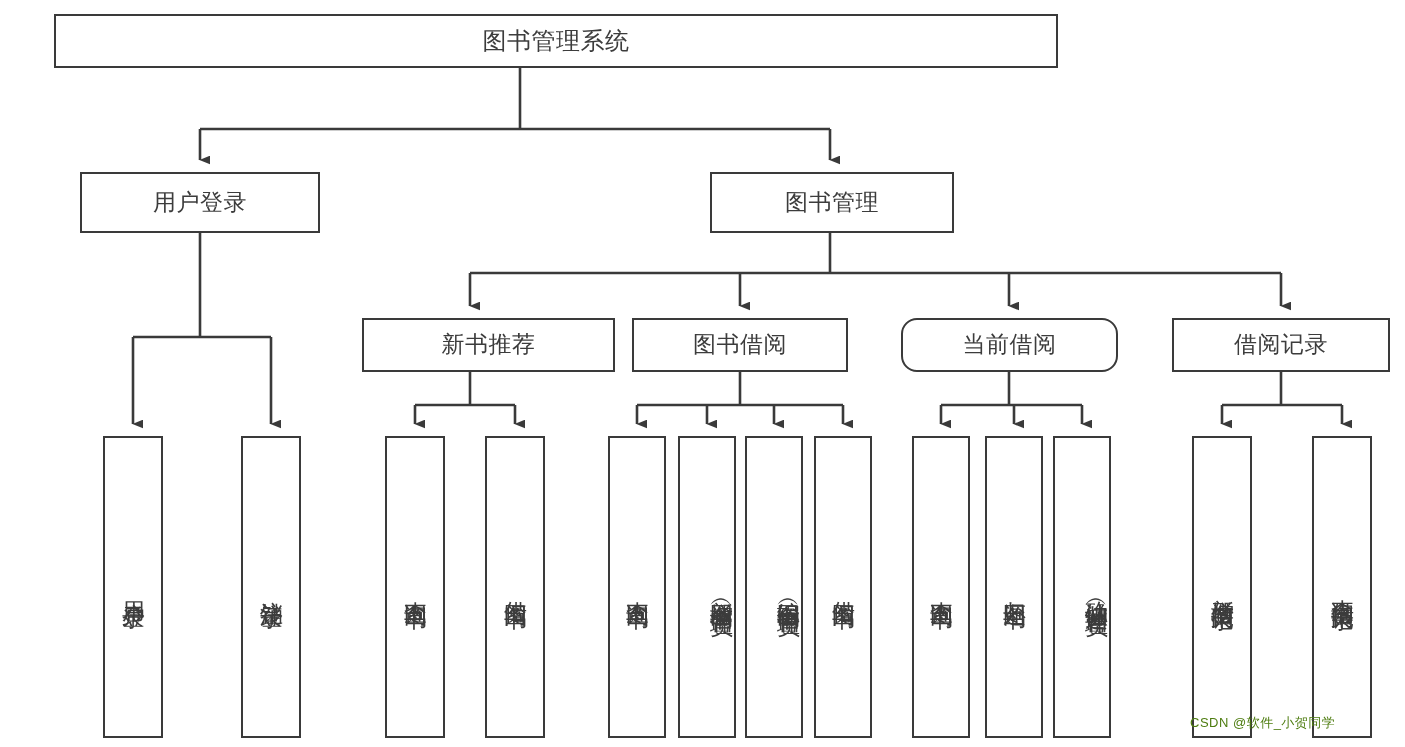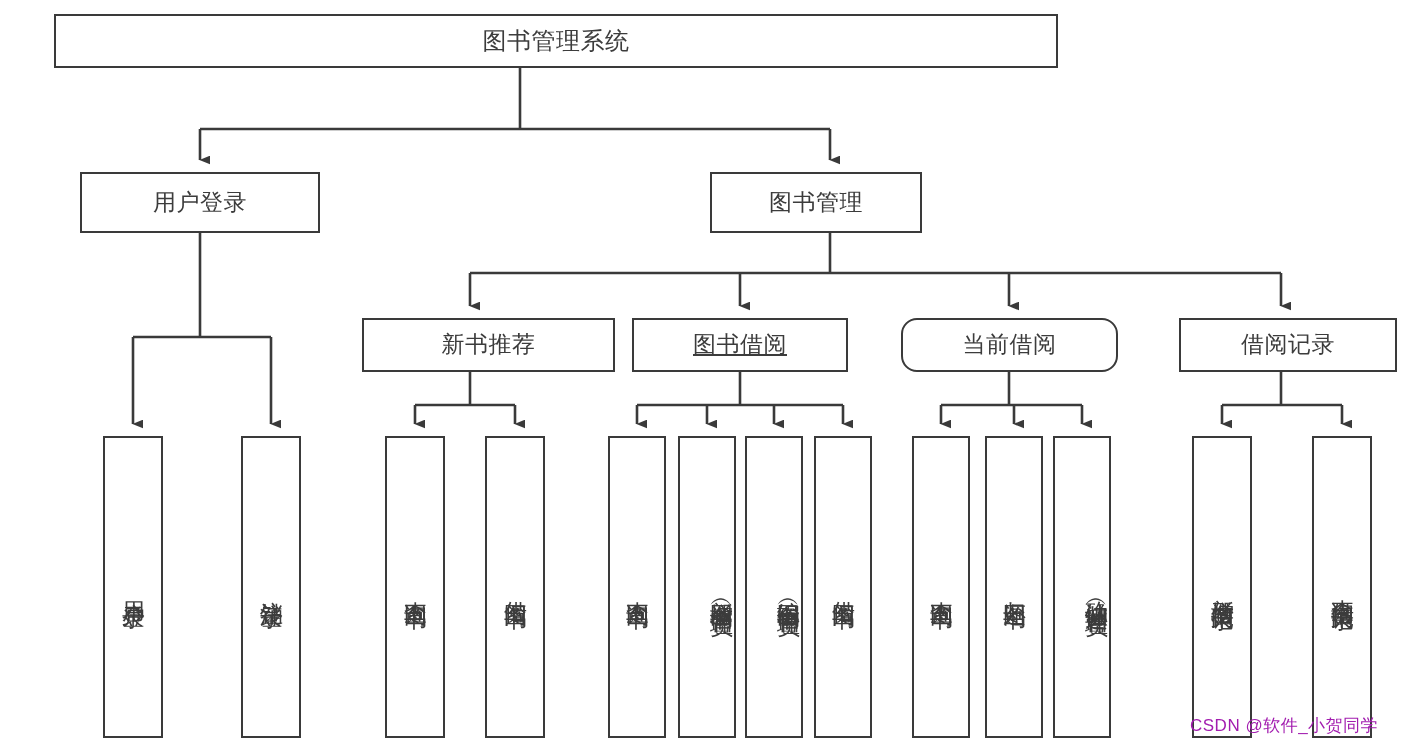--- a/index.html
+++ b/index.html
@@ -51,22 +51,22 @@
   }
   .node.vert.centered {
     align-items: center;
     padding-top: 0;
   }
   .node.root {
     font-size: 24px;
   }
   .watermark {
     position: absolute;
-    color: #a21caf;
-    font-size: 17px;
+    color: #4d7c0f;
+    font-size: 13px;
     white-space: nowrap;
     letter-spacing: 0.5px;
   }
 </style>
 </head>
 <body>
 
 <div id="canvas">
 
   <svg class="wires" viewBox="0 0 1405 747">
@@ -119,34 +119,34 @@
     </g>
   </svg>
 
   <div class="node horiz root" style="left:18px; top:14px; width:1004px; height:54px;margin-left:36px;">
     <span>图书管理系统</span>
   </div>
 
   <div class="node horiz" style="left:80px; top:172px; width:240px; height:61px;">
     <span>用户登录</span>
   </div>
-  <div class="node horiz" style="left:710px; top:172px; width:212px; height:61px;">
+  <div class="node horiz" style="left:710px; top:172px; width:244px; height:61px;">
     <span>图书管理</span>
   </div>
 
   <div class="node horiz" style="left:362px; top:318px; width:253px; height:54px;">
     <span>新书推荐</span>
   </div>
-  <div class="node horiz" style="left:632px; top:318px; width:216px; height:54px;text-decoration:underline;">
+  <div class="node horiz" style="left:632px; top:318px; width:216px; height:54px;">
     <span>图书借阅</span>
   </div>
   <div class="node horiz" style="left:901px; top:318px; width:217px; height:54px;border-radius:16px;">
     <span>当前借阅</span>
   </div>
-  <div class="node horiz" style="left:1172px; top:318px; width:218px; height:54px;margin-left:7px;">
+  <div class="node horiz" style="left:1172px; top:318px; width:218px; height:54px;">
     <span>借阅记录</span>
   </div>
 
   <div class="node vert centered" style="left:103px; top:436px; width:60px; height:302px;">
     <span>用户登录</span>
   </div>
   <div class="node vert centered" style="left:241px; top:436px; width:60px; height:302px;">
     <span>注销登录</span>
   </div>
   <div class="node vert centered" style="left:385px; top:436px; width:60px; height:302px;">

